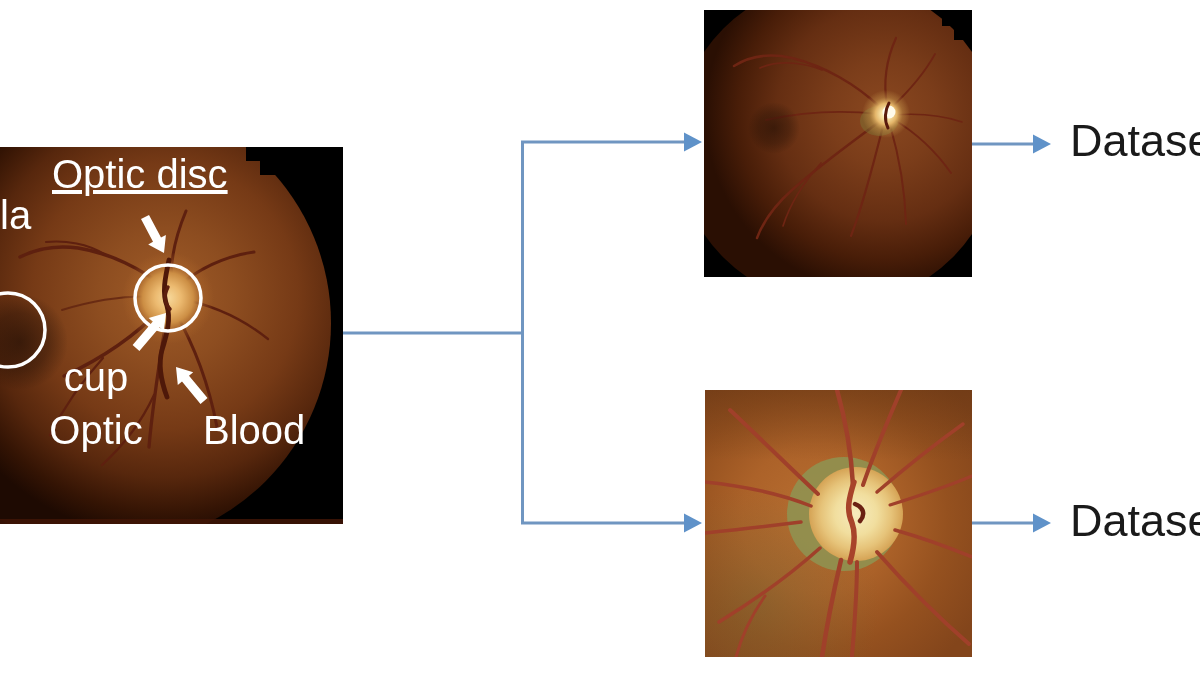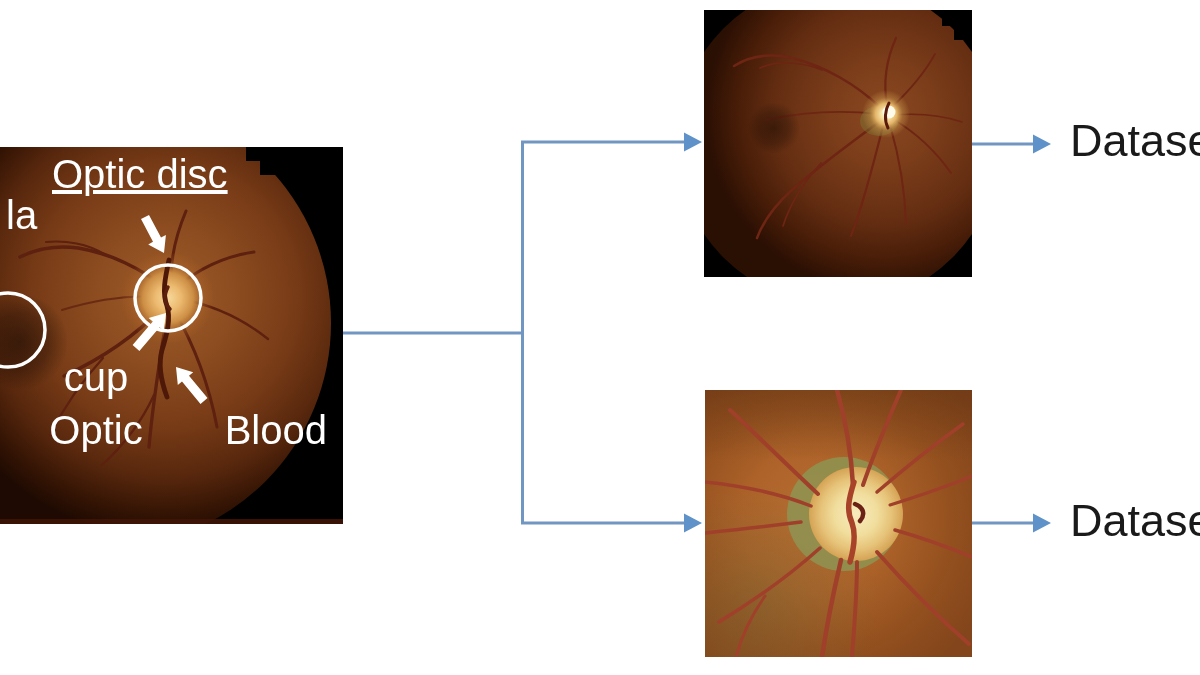--- a/index.html
+++ b/index.html
@@ -6,24 +6,24 @@
   .canvas{position:relative;width:1200px;height:675px;overflow:hidden;background:#fff;
           font-family:"Liberation Sans", sans-serif;}
   .fundus{position:absolute;overflow:hidden;background:#000;}
   .fundus svg{display:block;}
   .fundus.left{left:0;top:147px;width:343px;height:377px;}
   .fundus.topright{left:704px;top:10px;width:268px;height:267px;}
   .fundus.bottomright{left:705px;top:390px;width:267px;height:267px;}
   .connectors{position:absolute;left:0;top:0;width:1200px;height:675px;pointer-events:none;}
   .ann-label{position:absolute;color:#fff;font-size:40px;font-weight:400;line-height:52px;
              white-space:nowrap;}
-  .ann-macula{left:0px;top:189px;padding-left:6px;}
+  .ann-macula{left:0px;top:189px;}
   .ann-opticdisc{left:52px;top:148px;text-decoration:underline;}
   .ann-opticcup{left:25px;top:351px;width:142px;text-align:center;line-height:53px;}
-  .ann-bloodvessel{left:203px;top:403px;width:124px;text-align:right;line-height:54px;}
+  .ann-bloodvessel{left:203px;top:403px;width:124px;text-align:left;line-height:54px;}
   .ds-label{position:absolute;color:#1a1a1a;font-size:45px;font-weight:400;line-height:50px;
             white-space:nowrap;}
   .ds-label.top{left:1070px;top:116px;}
   .ds-label.bottom{left:1070px;top:496px;}
 </style>
 </head>
 <body>
 
 <div class="canvas">
 

